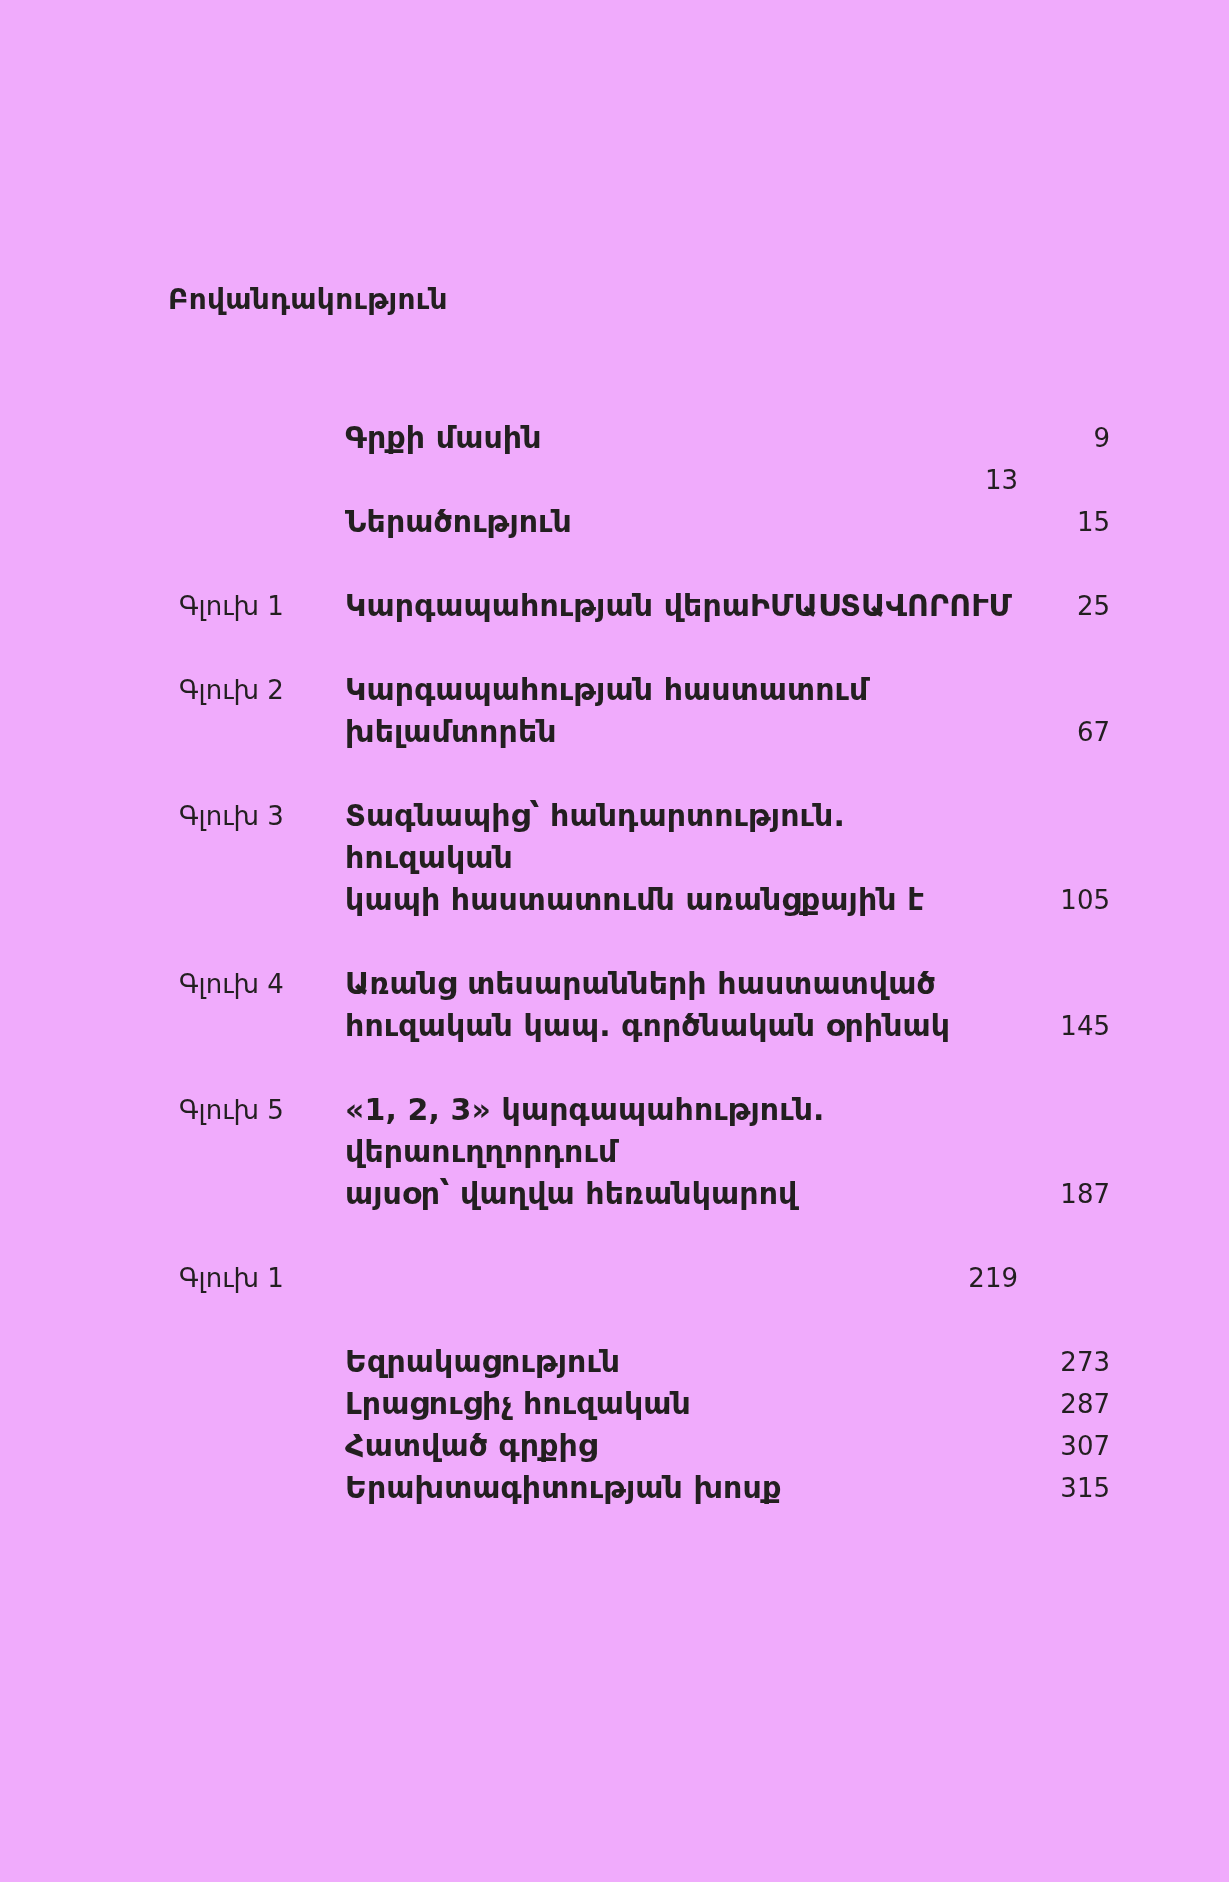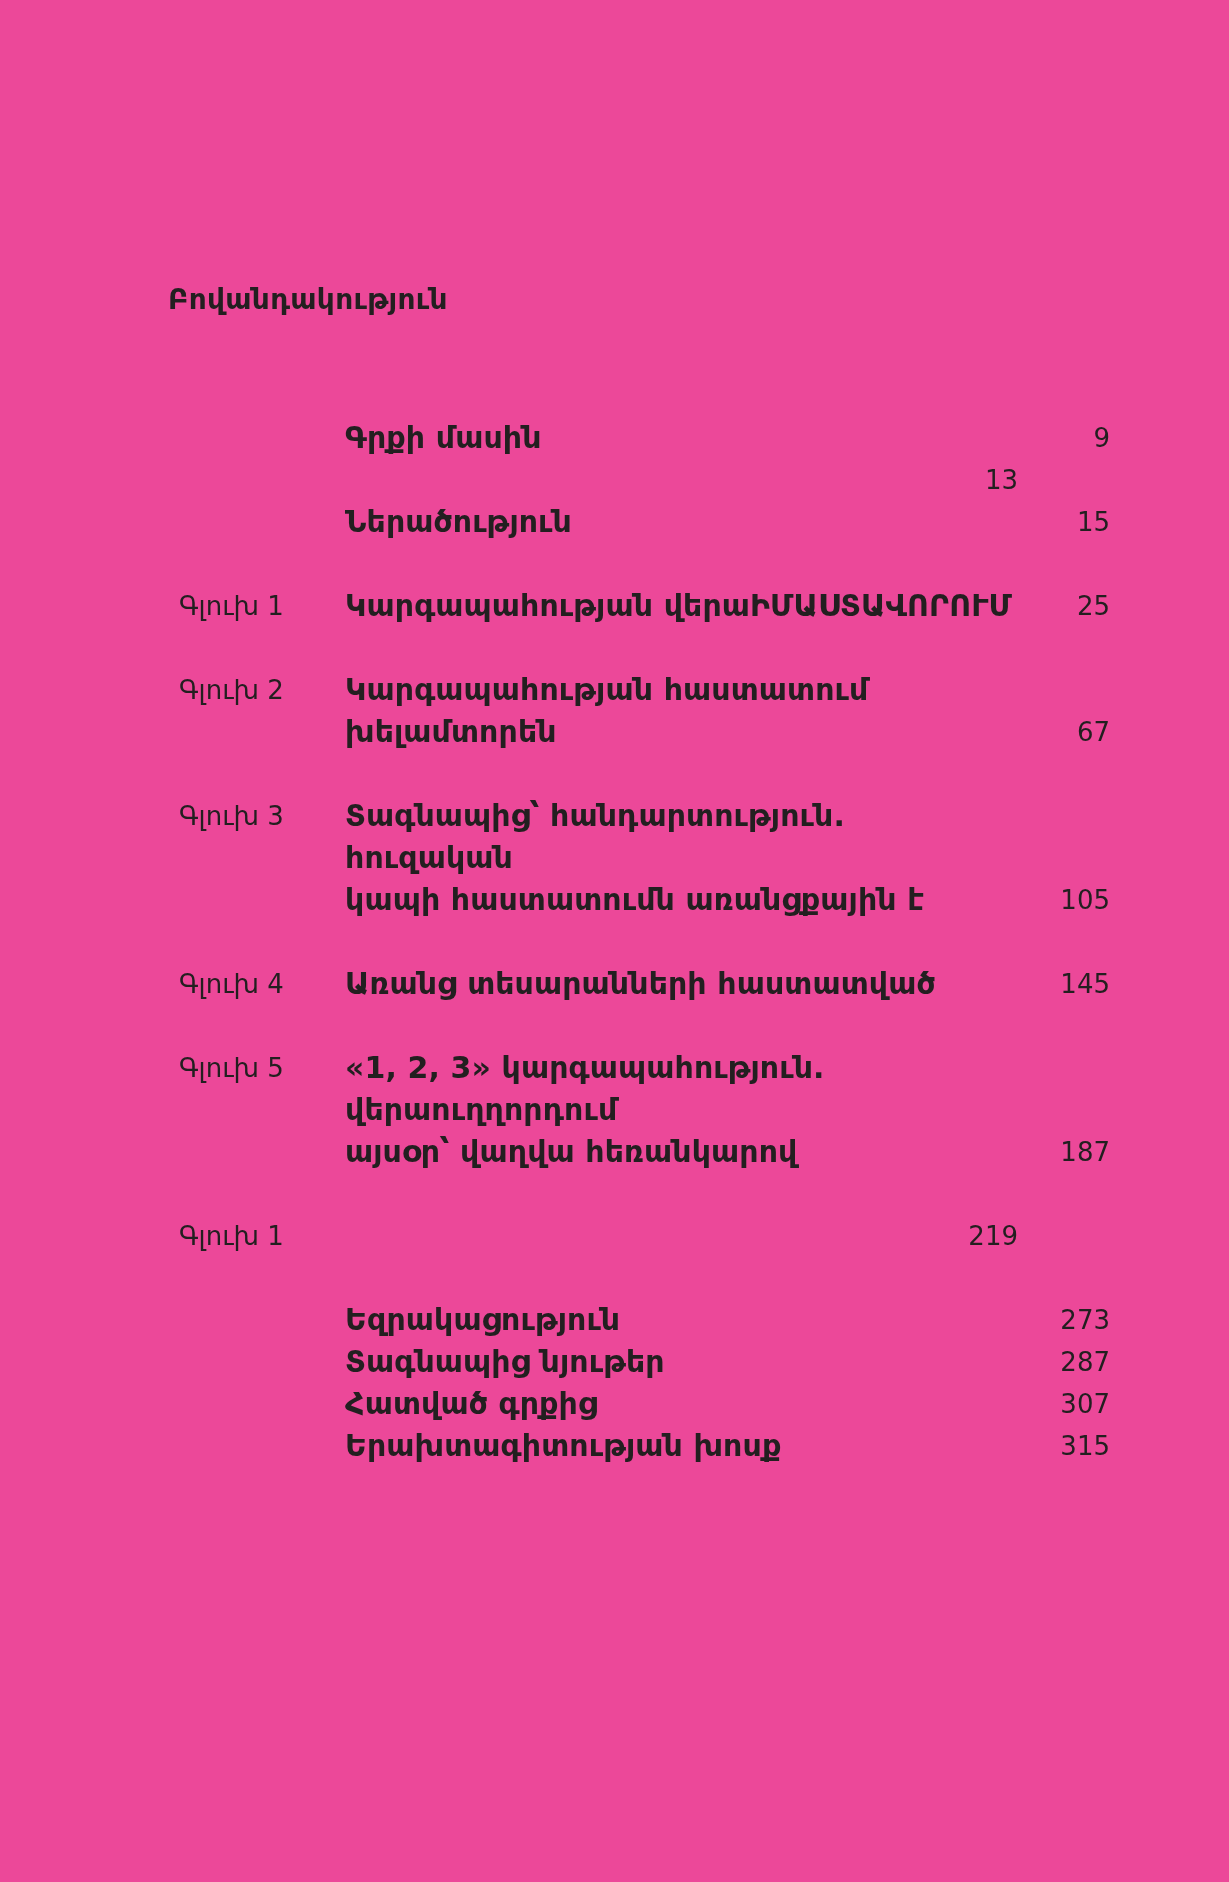--- a/index.html
+++ b/index.html
@@ -12,21 +12,21 @@
     font-family: "DejaVu Sans", sans-serif;
     color: #231f20;
     -webkit-font-smoothing: antialiased;
   }
   .page {
     position: relative;
     width: 1229px;
     height: 1882px;
     padding: 283px 119px 0 140px;
     overflow: hidden;
-    background: #ec4899;
+    background: #f0abfc;
   }
   .doc-title {
     font-size: 28px;
     font-weight: 700;
     line-height: 34px;
     margin: 0 0 100px 28px;
     letter-spacing: 0.3px;
   }
   .toc { width: 100%; }
   .group { margin-bottom: 42px; }
@@ -113,20 +113,21 @@
         </div>
         <div class="page-col">105</div>
       </div>
     </div>
 
     <div class="group">
       <div class="row">
         <div class="label-col">Գլուխ 4</div>
         <div class="title-col">
           <div>Առանց տեսարանների հաստատված</div>
+          <div>հուզական կապ. գործնական օրինակ</div>
         </div>
         <div class="page-col">145</div>
       </div>
     </div>
 
     <div class="group">
       <div class="row">
         <div class="label-col">Գլուխ 5</div>
         <div class="title-col">
           <div>«1, 2, 3» կարգապահություն. վերաուղղորդում</div>
@@ -144,21 +145,21 @@
     </div>
 
     <div class="group">
       <div class="row">
         <div class="label-col"></div>
         <div class="title-col">Եզրակացություն</div>
         <div class="page-col">273</div>
       </div>
       <div class="row">
         <div class="label-col"></div>
-        <div class="title-col">Տագնապից նյութեր</div>
+        <div class="title-col">Լրացուցիչ հուզական</div>
         <div class="page-col">287</div>
       </div>
       <div class="row">
         <div class="label-col"></div>
         <div class="title-col">Հատված գրքից</div>
         <div class="page-col">307</div>
       </div>
       <div class="row">
         <div class="label-col"></div>
         <div class="title-col">Երախտագիտության խոսք</div>

